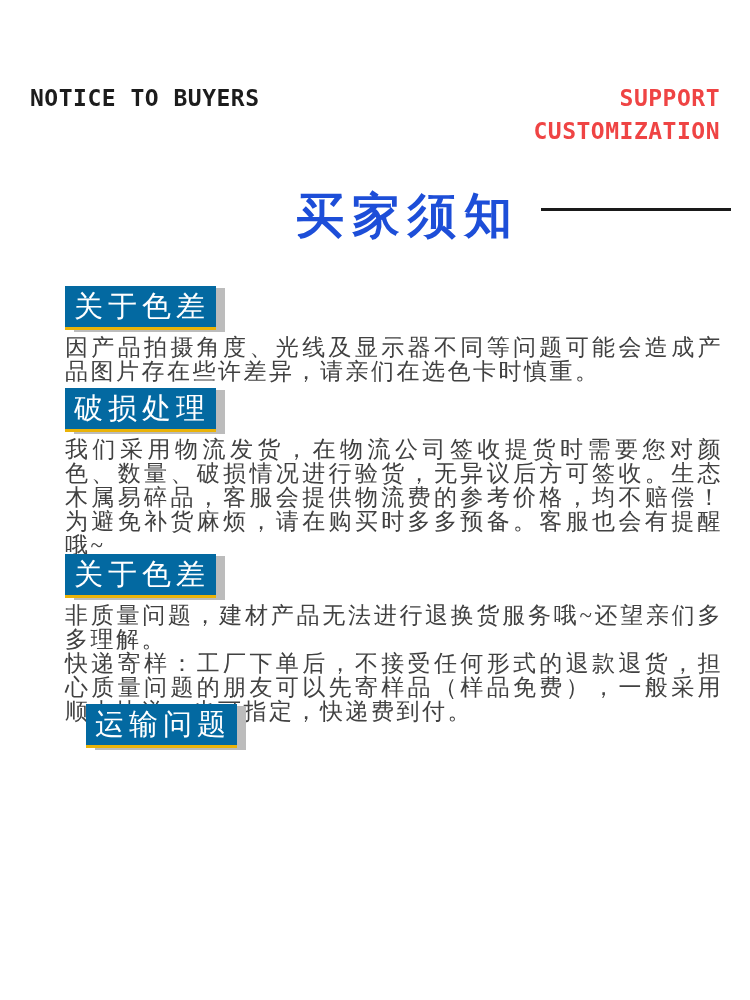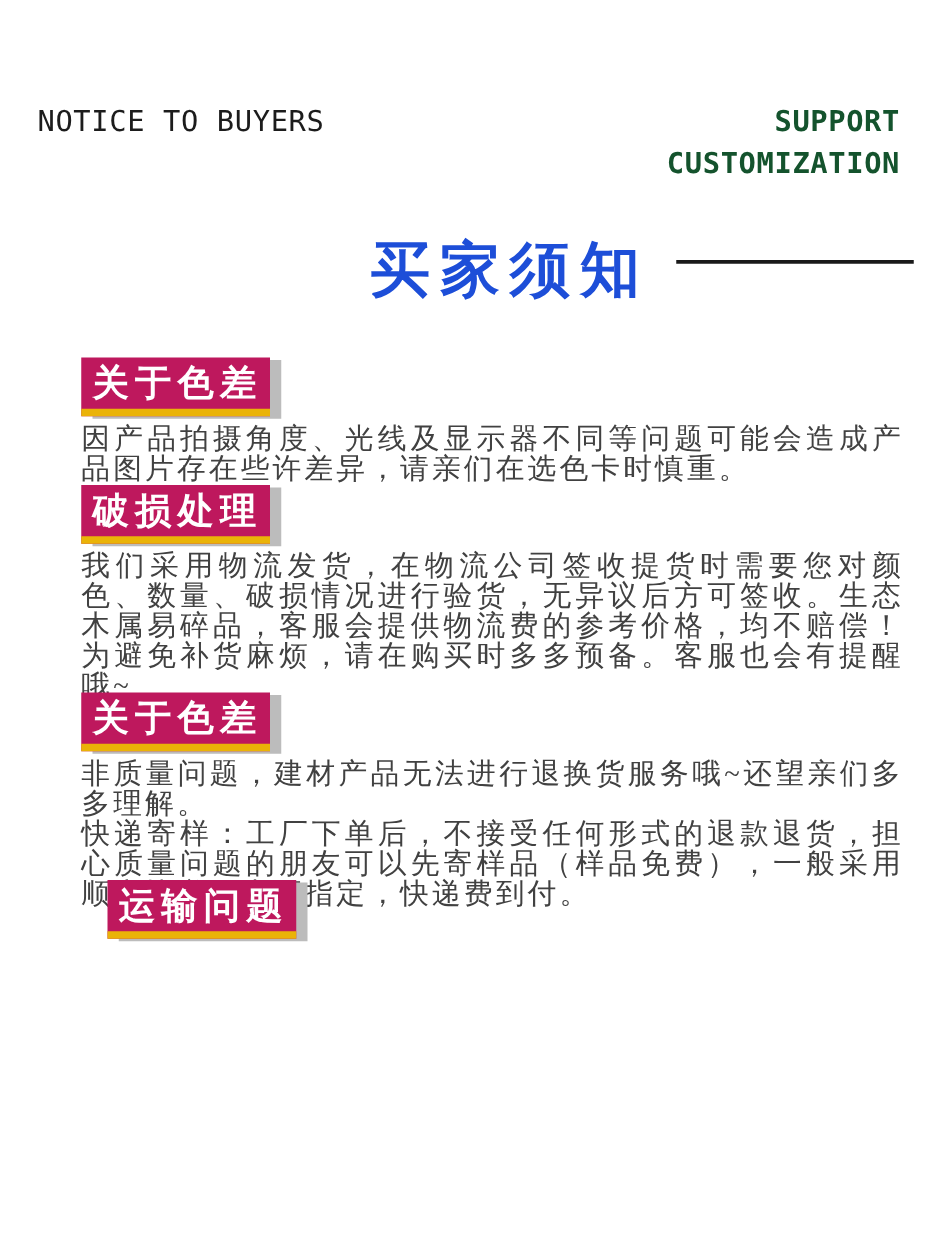--- a/index.html
+++ b/index.html
@@ -14,37 +14,37 @@
     overflow: hidden;
     font-family: "Liberation Serif", "DejaVu Serif", serif;
   }
 
   
   .hdr-notice {
     position: absolute;
     left: 30px;
     top: 85px;
     font-family: "DejaVu Sans Mono", monospace;
-    font-weight: normal;
+    font-weight: bold;
     font-size: 23px;
     letter-spacing: 0.5px;
     color: #1c1c1c;
     white-space: nowrap;
   }
   .hdr-support {
     position: absolute;
     right: 30px;
     top: 82px;
     text-align: right;
     font-family: "DejaVu Sans Mono", monospace;
     font-weight: bold;
     font-size: 23px;
     letter-spacing: 0.5px;
     line-height: 33px;
-    color: #14532d;
+    color: #ef4444;
     white-space: nowrap;
   }
 
   
   .page-title {
     position: absolute;
     left: 296px;
     top: 184px;
     font-size: 48px;
     font-weight: bold;
@@ -68,28 +68,28 @@
     left: 65px;
     width: 658px;
   }
   .s1 { top: 286px; }
   .s2 { top: 388px; }
   .s3 { top: 554px; }
   .s4 { top: 704px; margin-left: 21px; }
 
   .badge {
     display: inline-block;
-    background: #be185d;
+    background: #0369a1;
     color: #ffffff;
     font-size: 29px;
     line-height: 1.05;
-    font-weight: bold;
+    font-weight: normal;
     letter-spacing: 5px;
     padding: 5px 6px 6px 9px;
-    border-bottom: 6px solid #eab308;
+    border-bottom: 3px solid #eab308;
     box-shadow: 9px 2px 0 0 #bcbcbc;
     font-family: "DejaVu Serif", "Liberation Serif", serif;
     white-space: nowrap;
   }
 
   .para {
     margin: 6px 0 0 0;
     font-size: 23px;
     line-height: 24px;
     letter-spacing: 2.5px;

